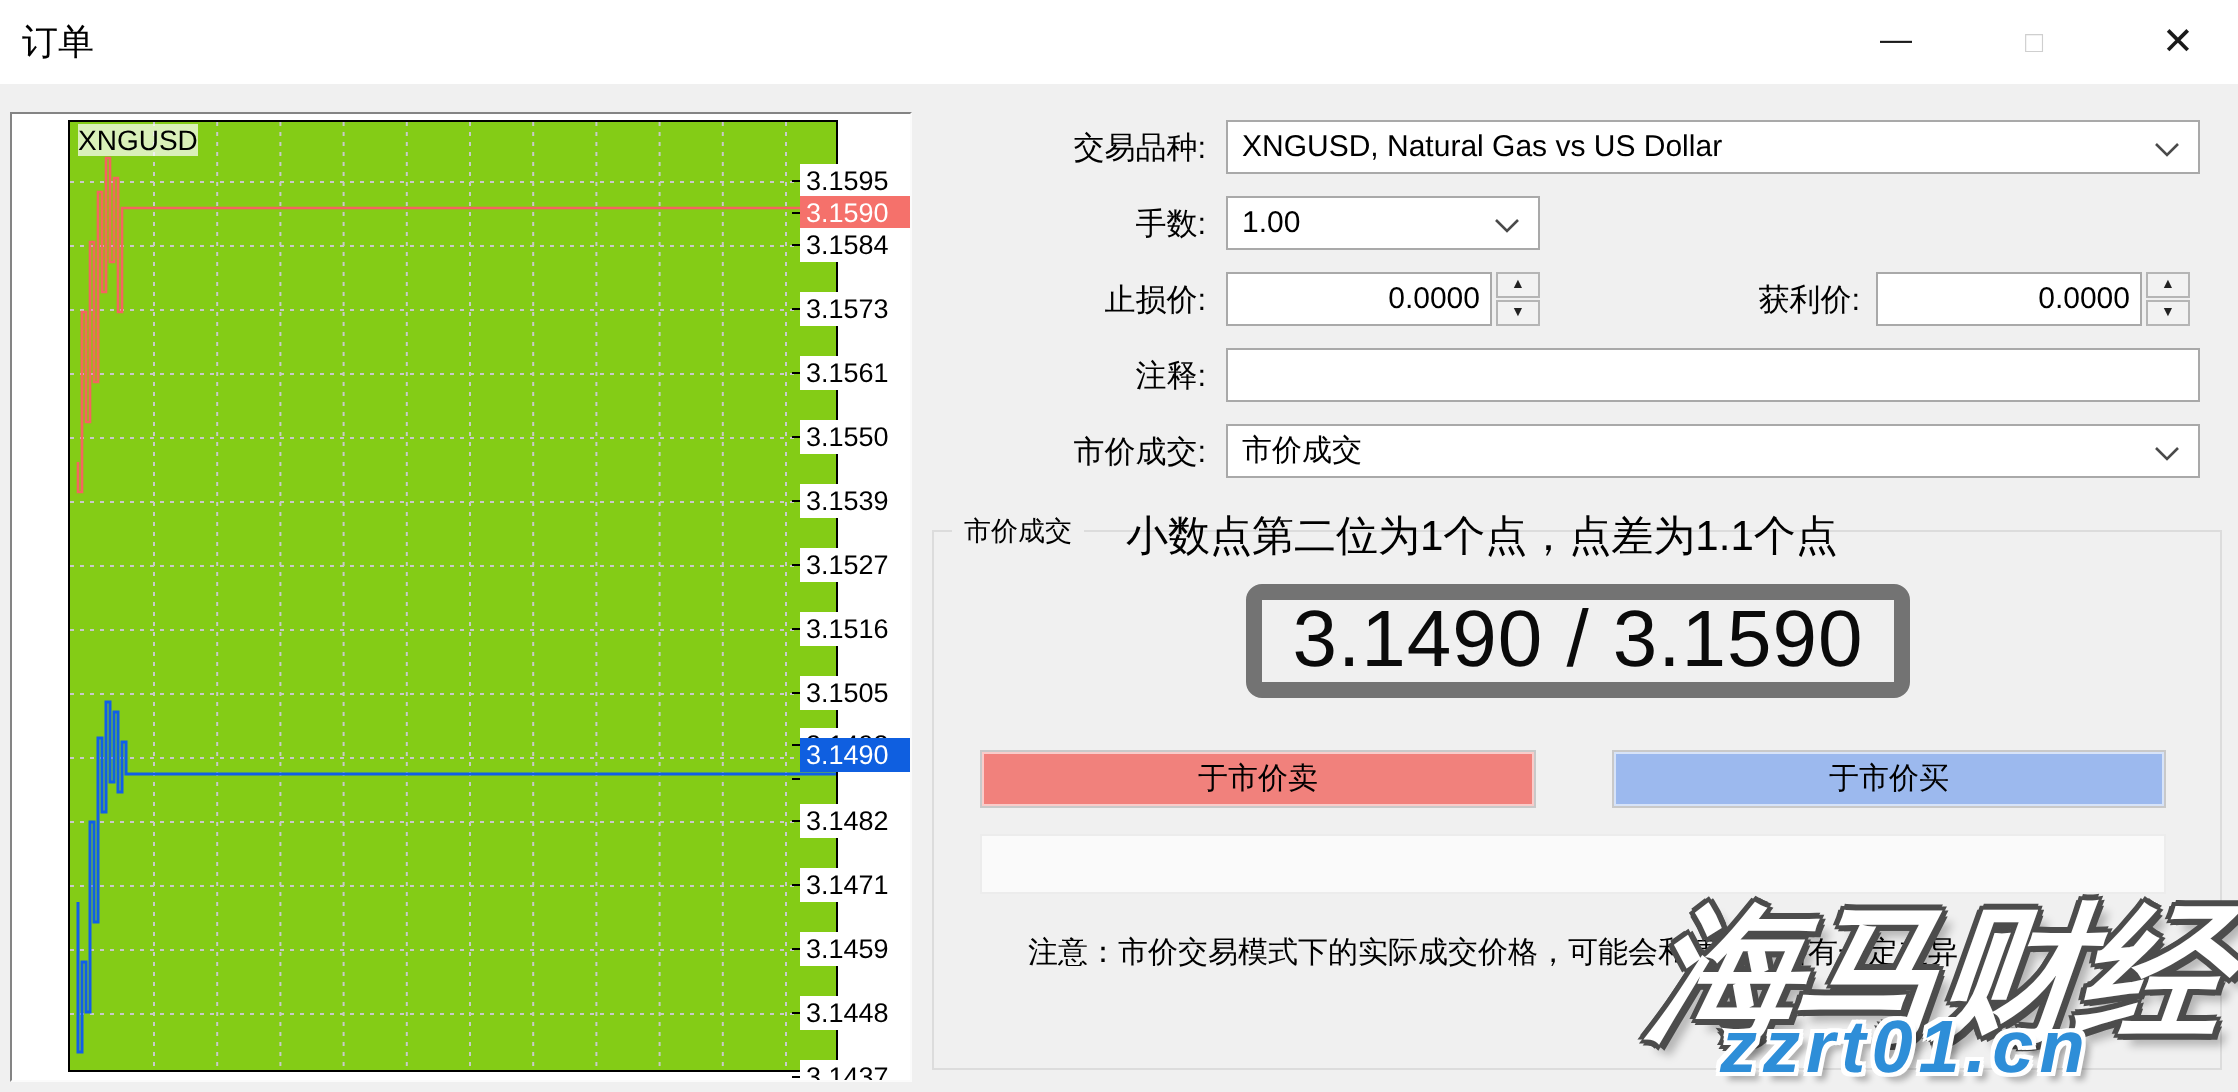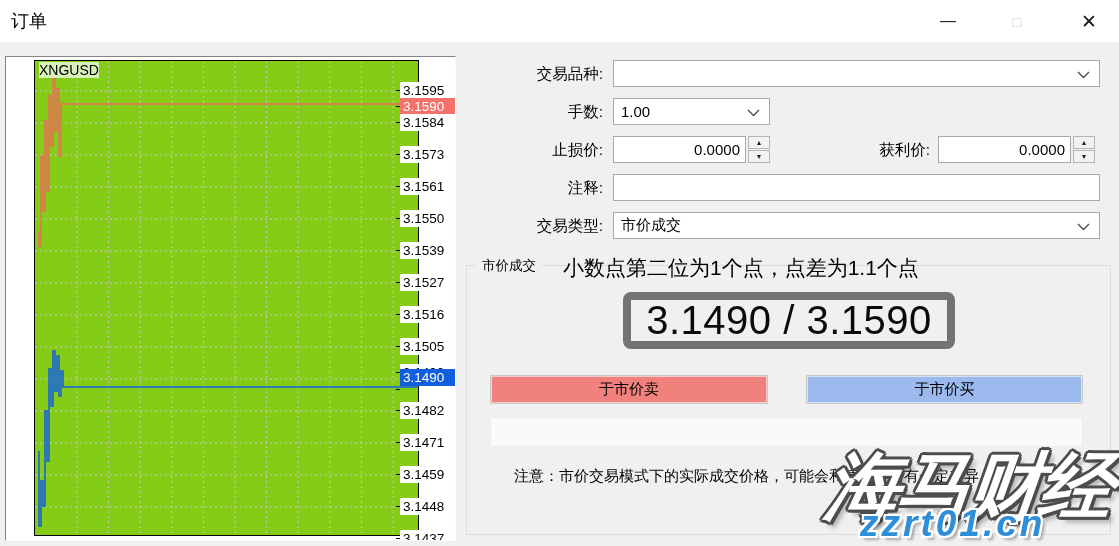--- a/index.html
+++ b/index.html
@@ -158,20 +158,21 @@
       <div class="axis-label" style="top: 409px;">3.1459</div>
       <div class="axis-tick" style="top: 449px;"></div>
       <div class="axis-label" style="top: 441px;">3.1448</div>
       <div class="axis-tick" style="top: 481px;"></div>
       <div class="axis-label" style="top: 473px;">3.1437</div>
     </div>
 </div>
 
 <div class="flabel" style="left:453px;top:64px;width:150px">交易品种:</div>
 <div class="field" style="left:613px;top:60px;width:487px">
+  <span class="txt">XNGUSD, Natural Gas vs US Dollar</span>
   <svg class="chev" width="13" height="8">
       <polyline points="1,1 6.5,6.5 12,1" fill="none" stroke="#4a4a4a" stroke-width="1.3"></polyline>
     </svg>
 </div>
 
 <div class="flabel" style="left:453px;top:102px;width:150px">手数:</div>
 <div class="field" style="left:613px;top:98px;width:157px">
   <span class="txt">1.00</span>
   <svg class="chev" width="13" height="8">
       <polyline points="1,1 6.5,6.5 12,1" fill="none" stroke="#4a4a4a" stroke-width="1.3"></polyline>
@@ -200,21 +201,21 @@
       <span>▲</span>
     </button>
   <button class="spinbtn">
       <span>▼</span>
     </button>
 </div>
 
 <div class="flabel" style="left:453px;top:178px;width:150px">注释:</div>
 <input class="comment-input" style="left: 613px; top: 174px; width: 487px;" value="">
 
-<div class="flabel" style="left:453px;top:216px;width:150px">交易类型:</div>
+<div class="flabel" style="left:453px;top:216px;width:150px">市价成交:</div>
 <div class="field" style="left:613px;top:212px;width:487px">
   <span class="txt">市价成交</span>
   <svg class="chev" width="13" height="8">
       <polyline points="1,1 6.5,6.5 12,1" fill="none" stroke="#4a4a4a" stroke-width="1.3"></polyline>
     </svg>
 </div>
 
 <div class="groupbox"></div>
 <div class="group-legend">市价成交</div>
 <div class="red-annotation">小数点第二位为1个点，点差为1.1个点</div>

